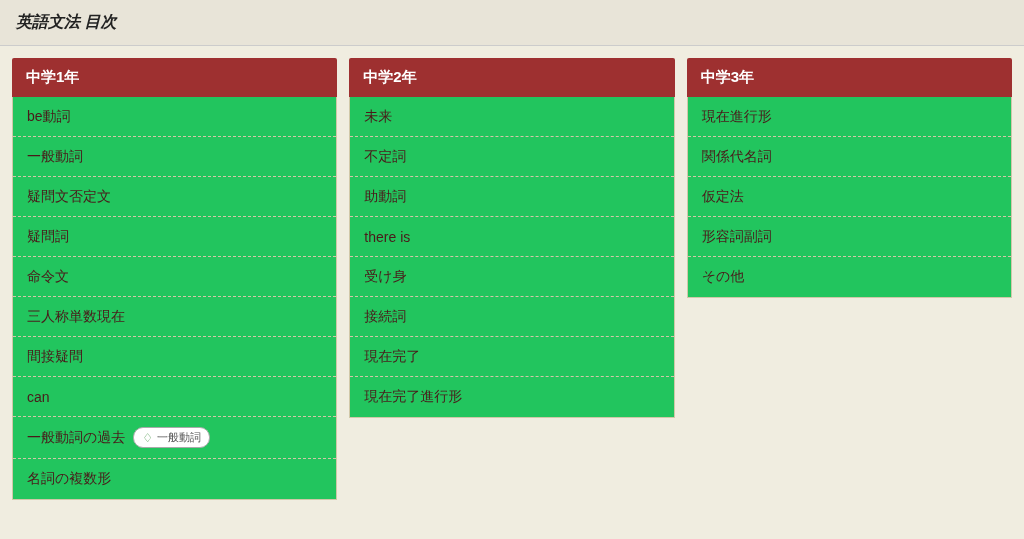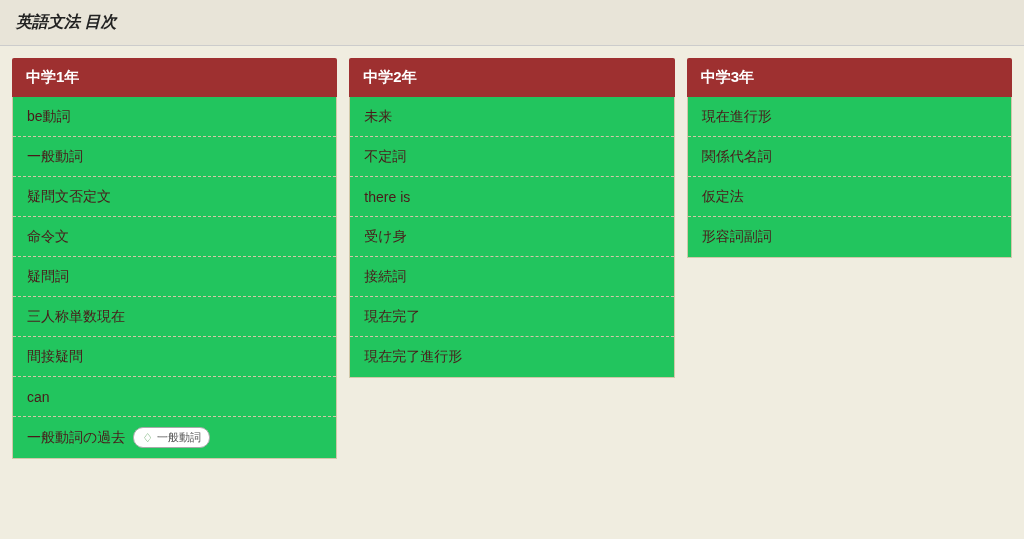--- a/index.html
+++ b/index.html
@@ -91,51 +91,57 @@
         <div class="column-item">
           <span>be動詞</span>
         </div>
         <div class="column-item">
           <span>一般動詞</span>
         </div>
         <div class="column-item">
           <span>疑問文否定文</span>
         </div>
         <div class="column-item">
-          <span>命令文</span>
+          <span>疑問詞</span>
         </div>
         <div class="column-item">
-          <span>疑問詞</span>
+          <span>命令文</span>
         </div>
         <div class="column-item">
           <span>三人称単数現在</span>
         </div>
         <div class="column-item">
           <span>間接疑問</span>
         </div>
         <div class="column-item">
           <span>can</span>
         </div>
         <div class="column-item">
           <span>一般動詞の過去</span>
           <span class="badge">
             <span class="badge-icon">♢</span>
             <span>一般動詞</span>
           </span>
         </div>
+        <div class="column-item">
+          <span>名詞の複数形</span>
+        </div>
       </div>
     </div>
     <div class="column">
       <div class="column-header">中学2年</div>
       <div class="column-items">
         <div class="column-item">
           <span>未来</span>
         </div>
         <div class="column-item">
           <span>不定詞</span>
+        </div>
+        <div class="column-item">
+          <span>助動詞</span>
         </div>
         <div class="column-item">
           <span>there is</span>
         </div>
         <div class="column-item">
           <span>受け身</span>
         </div>
         <div class="column-item">
           <span>接続詞</span>
         </div>
@@ -155,15 +161,18 @@
         </div>
         <div class="column-item">
           <span>関係代名詞</span>
         </div>
         <div class="column-item">
           <span>仮定法</span>
         </div>
         <div class="column-item">
           <span>形容詞副詞</span>
         </div>
+        <div class="column-item">
+          <span>その他</span>
+        </div>
       </div>
     </div>
   </div>
 
 </body></html>

